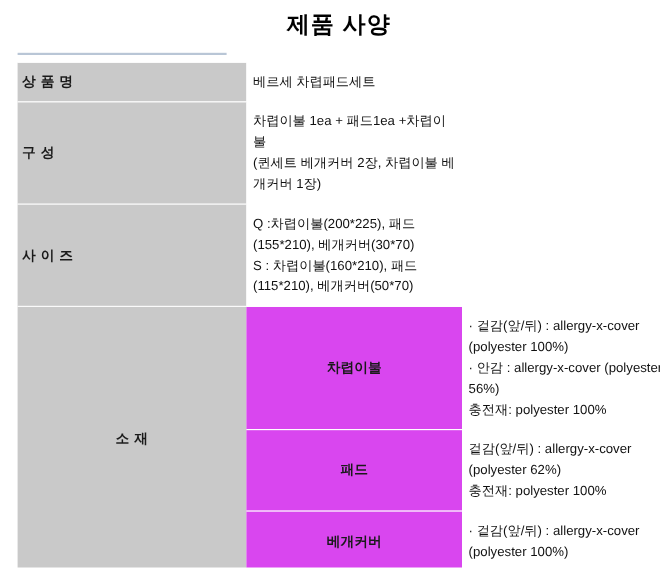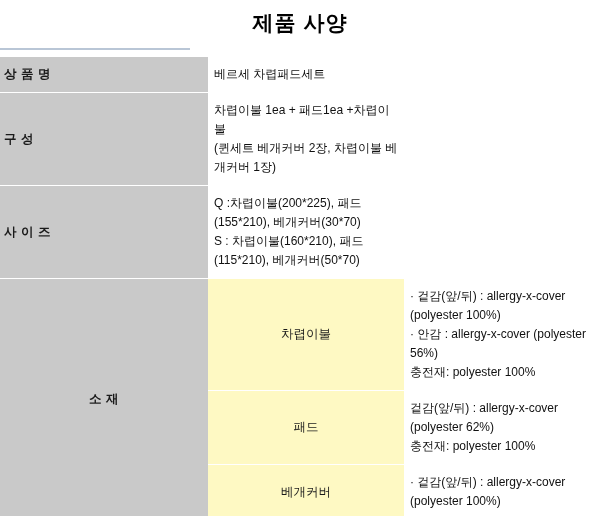--- a/index.html
+++ b/index.html
@@ -12,20 +12,21 @@
     background: #ffffff;
     font-family: "Liberation Sans", sans-serif;
     color: #000000;
     overflow: hidden;
   }
   .page {
     width: 600px;
     height: 516px;
     position: relative;
     box-sizing: border-box;
+    padding-left: 16px;
   }
   .header {
     text-align: center;
     padding-top: 10px;
   }
   .title {
     font-size: 21px;
     font-weight: bold;
     letter-spacing: 1px;
     color: #000;
@@ -68,24 +69,24 @@
   }
   td.value {
     background: #ffffff;
     text-align: left;
     font-size: 12px;
     color: #111;
     padding: 8px 6px;
     line-height: 19px;
   }
   td.sub-label {
-    background: #fef9c3;
+    background: #d946ef;
     text-align: center;
     font-size: 12.5px;
-    font-weight: normal;
+    font-weight: bold;
     color: #1a1a1a;
     width: 110px;
     padding: 8px 4px;
   }
   td.mat-label {
     background: #c9c9c9;
     text-align: center;
     font-size: 12.5px;
     font-weight: bold;
     color: #1a1a1a;

